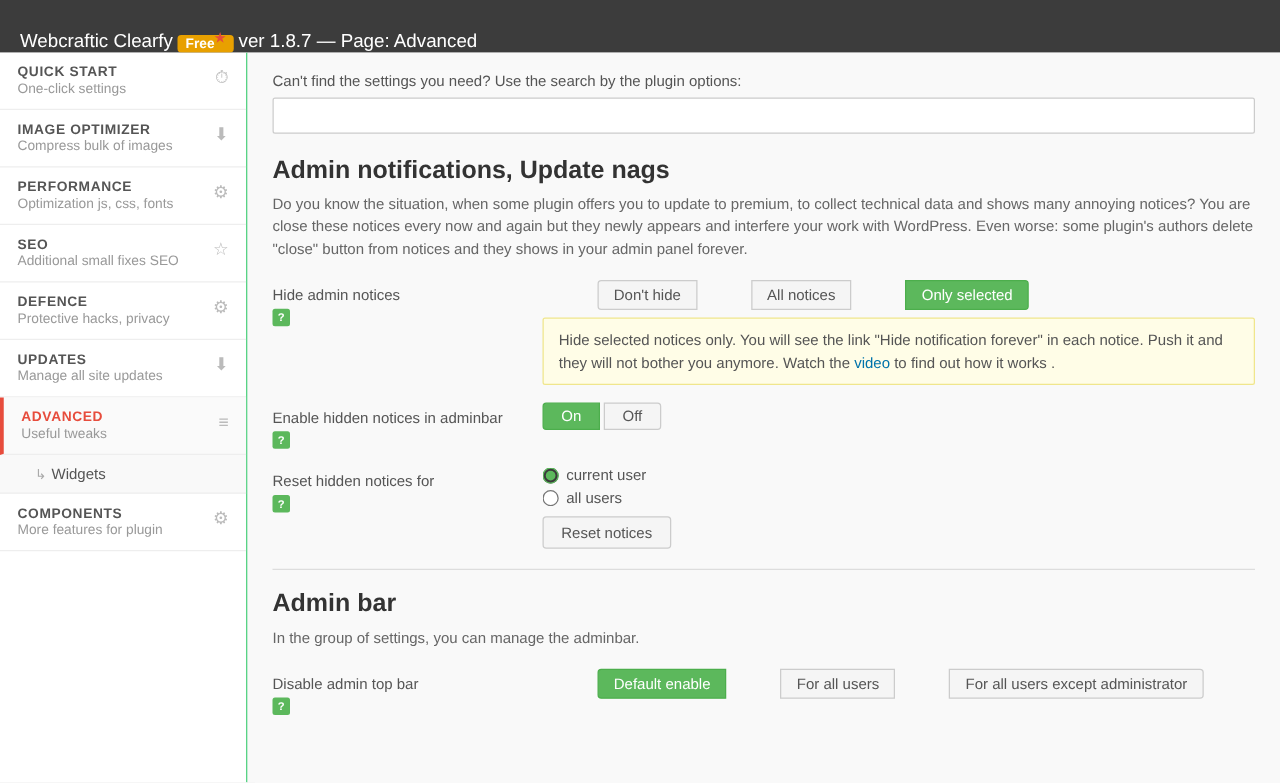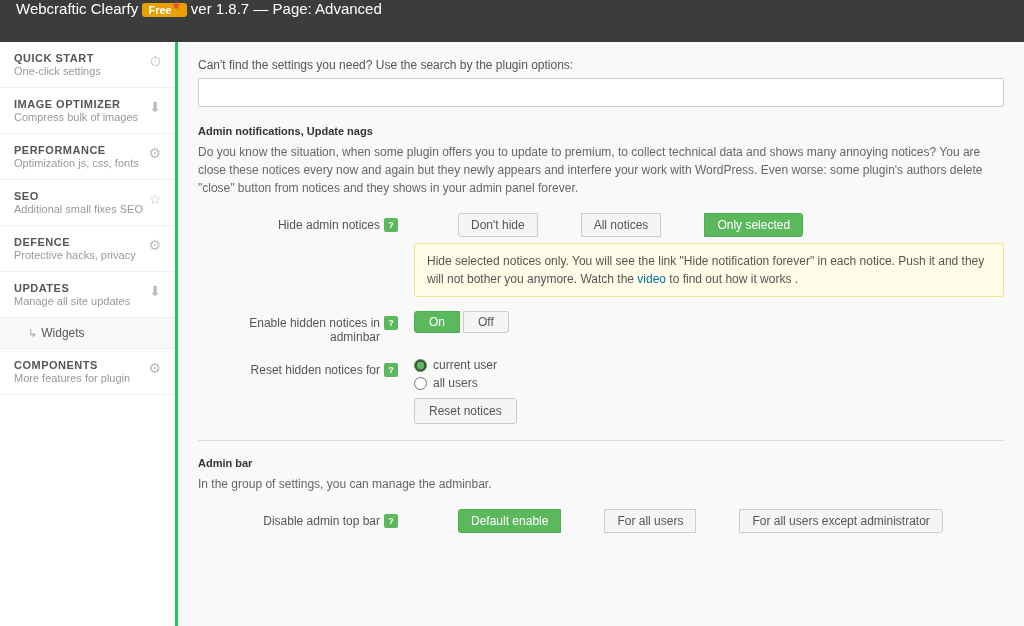--- a/index.html
+++ b/index.html
@@ -5,21 +5,21 @@
     * { box-sizing: border-box; margin: 0; padding: 0; }
     body { font-family: Arial, sans-serif; font-size: 13px; color: #333; background: #f1f1f1; display: flex; flex-direction: column; height: 626px; overflow: hidden; }
 
     
     .header {
       background: #3c3c3c;
       color: #fff;
       padding: 0 16px;
       height: 42px;
       display: flex;
-      align-items: flex-start;
+      align-items: flex-end;
       gap: 8px;
       flex-shrink: 0;
     }
     .header-title { font-size: 15px; font-weight: normal; }
     .header-badge {
       background: #e8a000;
       color: #fff;
       font-size: 11px;
       font-weight: bold;
       padding: 1px 6px;
@@ -29,23 +29,23 @@
 
     
     .layout {
       display: flex;
       flex: 1;
       overflow: hidden;
     }
 
     
     .sidebar {
-      width: 178px;
+      width: 198px;
       background: #fff;
-      border-right: 3px solid #22c55e;
+      border-right: 1px solid #22c55e;
       overflow-y: auto;
       flex-shrink: 0;
     }
     .sidebar-item {
       padding: 10px 14px 10px 14px;
       border-bottom: 1px solid #eee;
       cursor: pointer;
       display: flex;
       align-items: flex-start;
       justify-content: space-between;
@@ -113,21 +113,21 @@
       padding: 6px 10px;
       font-size: 13px;
       background: #fff;
       outline: none;
       margin-bottom: 18px;
       border-radius: 2px;
     }
 
     
     .section-title {
-      font-size: 11px;
+      font-size: 20px;
       font-weight: bold;
       color: #333;
       margin-bottom: 6px;
     }
     .section-desc {
       font-size: 12px;
       color: #666;
       line-height: 1.5;
       margin-bottom: 16px;
     }
@@ -141,20 +141,21 @@
       width: 200px;
       min-width: 200px;
       text-align: right;
       font-size: 12px;
       color: #555;
       padding-top: 5px;
       display: flex;
       align-items: flex-start;
       justify-content: flex-end;
       gap: 4px;
+      flex-direction: column;
     }
     .help-icon {
       display: inline-block;
       background: #5cb85c;
       color: #fff;
       font-size: 9px;
       font-weight: bold;
       width: 14px;
       height: 14px;
       border-radius: 2px;
@@ -309,20 +310,36 @@
 
 
     <div class="sidebar-item">
       <div class="sidebar-item-content">
         <div class="sidebar-item-title">UPDATES</div>
         <div class="sidebar-item-subtitle">Manage all site updates</div>
       </div>
       <span class="sidebar-item-icon">⬇</span>
     </div>
 
+    <div class="sidebar-item active" style="position:relative;">
+      <div class="sidebar-item-content">
+        <div class="sidebar-item-title">ADVANCED</div>
+        <div class="sidebar-item-subtitle">Useful tweaks</div>
+      </div>
+      <span class="sidebar-item-icon">≡</span>
+
+      <svg style="position:absolute; left:-90px; top:8px; width:90px; height:30px;" viewBox="0 0 90 30">
+        <defs>
+          <marker id="arrowhead" markerWidth="6" markerHeight="6" refX="3" refY="3" orient="auto">
+            <polygon points="0 0, 6 3, 0 6" fill="#e74c3c"></polygon>
+          </marker>
+        </defs>
+        <path d="M 5 25 Q 50 5 82 15" stroke="#e74c3c" stroke-width="2.5" fill="none" marker-end="url(#arrowhead)"></path>
+      </svg>
+    </div>
 
     <div class="sidebar-sub-item">
       <span>Widgets</span>
     </div>
 
     <div class="sidebar-item">
       <div class="sidebar-item-content">
         <div class="sidebar-item-title">COMPONENTS</div>
         <div class="sidebar-item-subtitle">More features for plugin</div>
       </div>

